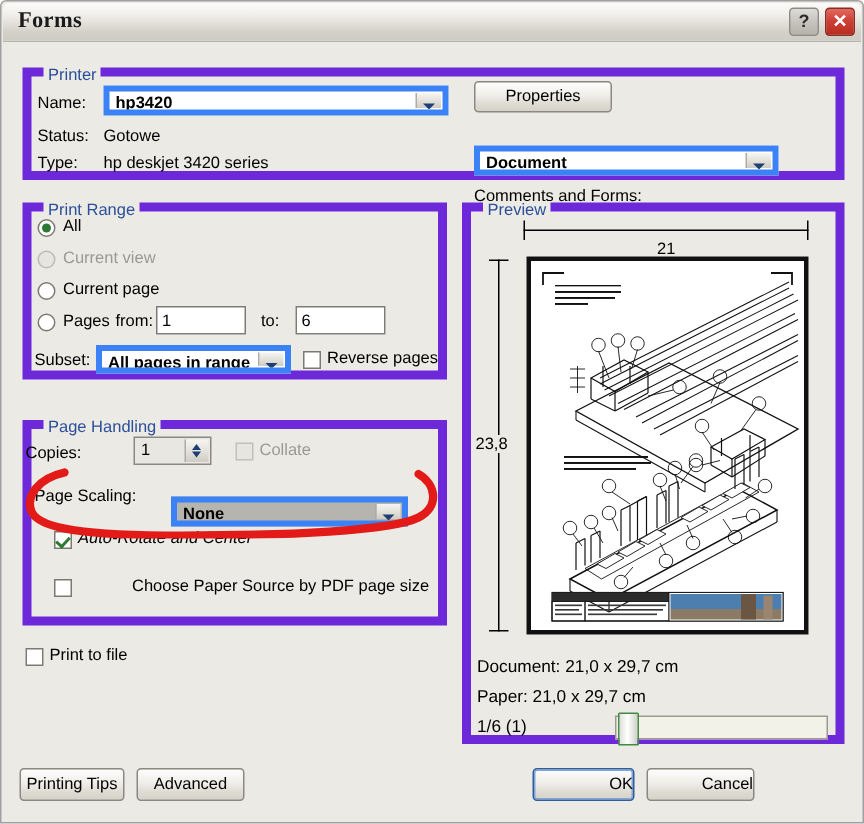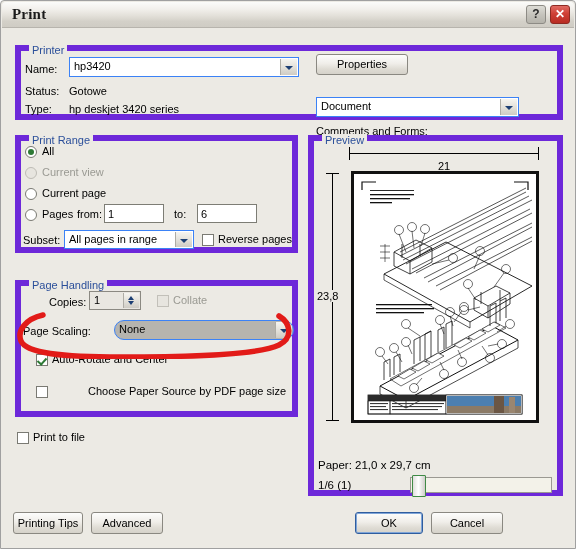--- a/index.html
+++ b/index.html
@@ -98,25 +98,26 @@
     padding: 1px 3px;
     line-height: 16px;
     color: #000;
     overflow: hidden;
     white-space: nowrap;
   }
   .combo {
     position: absolute;
     box-sizing: border-box;
     background: #ffffff;
-    border: 1px solid #3b82f6;
+    border: 4px solid #3b82f6;
     font-size: 11px;
     color: #000;
     overflow: hidden;
     white-space: nowrap;
+    font-weight: bold;
   }
   .combo .cval { position: absolute; left: 4px; top: 2px; }
   .combo .arrow {
     position: absolute;
     right: 1px; top: 1px; bottom: 1px;
     width: 16px;
     background: linear-gradient(to bottom, #f6f5f1 0%, #e2e0d9 55%, #cfccc4 100%);
     border-left: 1px solid #aeaca5;
   }
   .combo .arrow:after {
@@ -201,20 +202,21 @@
     border-radius: 3px;
     font-size: 11px;
     text-align: center;
     color: #000;
     cursor: default;
     white-space: nowrap;
   }
   .btn.default {
     border: 1px solid #2f5d9e;
     box-shadow: 0 0 0 1px #7fa5d8 inset;
+    text-align: right;
   }
 
   
   #preview-paper {
     position: absolute;
     box-sizing: border-box;
     background: #ffffff;
     border: 3px solid #111111;
   }
   .dimline { position: absolute; background: #000; }
@@ -250,21 +252,21 @@
     width: 285px; height: 52px;
     pointer-events: none;
   }
 </style>
 </head>
 <body>
 
 <div id="dialog">
 
   <div id="titlebar">
-    <div id="title-text">Print</div>
+    <div id="title-text">Forms</div>
     <div class="sysbtn" id="help-btn">?</div>
     <div class="sysbtn" id="close-btn">✕</div>
   </div>
 
   <div class="group" style="left:14px; top:44px; width:548px; height:75px;">
     <div class="group-title">Printer</div>
   </div>
 
   <div class="lbl" style="left:24px; top:62px;">Name:</div>
   <div class="combo" style="left:68px; top:56px; width:230px; height:20px;">
@@ -311,36 +313,36 @@
     <span class="cval">All pages in range</span>
     <span class="arrow"></span>
   </div>
   <div class="check" style="left:201px; top:233px;"></div>
   <div class="lbl" style="left:217px; top:232px;">Reverse pages</div>
 
   <div class="group" style="left:14px; top:279px; width:283px; height:137px;">
     <div class="group-title">Page Handling</div>
   </div>
 
-  <div class="lbl" style="left:16px; top:295px;margin-left:32px;">Copies:</div>
+  <div class="lbl" style="left:16px; top:295px;">Copies:</div>
   <div class="spinner" style="left:88px; top:290px; width:52px; height:19px;">
     <span class="sval">1</span>
     <span class="sbtns"></span>
   </div>
   <div class="check dim" style="left:156px; top:294px;"></div>
   <div class="lbl dim" style="left:172px; top:293px;">Collate</div>
 
   <div class="lbl" style="left:22px; top:324px;">Page Scaling:</div>
-  <div class="combo selected" style="left:113px; top:319px; width:180px; height:20px;border-radius:10px;">
+  <div class="combo selected" style="left:113px; top:330px; width:158px; height:20px;">
     <span class="cval">None</span>
     <span class="arrow"></span>
   </div>
 
   <div class="check on" style="left:35px; top:353px;"></div>
-  <div class="lbl" style="left:51px; top:352px;">Auto-Rotate and Center</div>
+  <div class="lbl" style="left:51px; top:352px;font-style:italic;">Auto-Rotate and Center</div>
 
   <div class="check" style="left:35px; top:385px;"></div>
   <div class="lbl" style="left:51px; top:384px;margin-left:36px;">Choose Paper Source by PDF page size</div>
 
   <svg id="annotation" viewBox="0 0 285 52" xmlns="http://www.w3.org/2000/svg">
     <path d="M 32 8 C 14 12, 6 24, 10 34 C 15 46, 48 50, 110 50
              C 180 50, 250 47, 268 38 C 282 31, 280 16, 268 9" fill="none" stroke="#e21b18" stroke-width="5.5" stroke-linecap="round" stroke-linejoin="round"></path>
   </svg>
 
   <div class="check" style="left:16px; top:431px;"></div>
@@ -552,25 +554,26 @@
 
         <rect x="92" y="221" width="76" height="19" fill="#ffffff" stroke="#111" stroke-width="0.6"></rect>
         <rect x="93" y="222" width="74" height="10" fill="#4c7fb0"></rect>
         <rect x="93" y="232" width="74" height="7" fill="#8b7a66"></rect>
         <rect x="140" y="222" width="10" height="17" fill="#6b5644"></rect>
         <rect x="155" y="223" width="6" height="16" fill="#9a8670"></rect>
       </g>
     </svg>
   </div>
 
+  <div class="lbl" style="left:317px; top:438px; font-size:11.5px;">Document: 21,0 x 29,7 cm</div>
   <div class="lbl" style="left:317px; top:458px; font-size:11.5px;">Paper: 21,0 x 29,7 cm</div>
   <div class="lbl" style="left:317px; top:478px; font-size:11.5px;">1/6 (1)</div>
 
   <div id="pv-scroll" style="left:409px; top:476px; width:142px; height:16px;">
     <div id="pv-thumb"></div>
   </div>
 
   <div class="btn" style="left:90px; top:511px; width:72px; height:22px; line-height:20px;">Advanced</div>
   <div class="btn" style="left:12px; top:511px; width:70px; height:22px; line-height:20px;">Printing Tips</div>
   <div class="btn default" style="left:354px; top:511px; width:68px; height:22px; line-height:20px;">OK</div>
-  <div class="btn" style="left:430px; top:511px; width:72px; height:22px; line-height:20px;">Cancel</div>
+  <div class="btn" style="left:430px; top:511px; width:72px; height:22px; line-height:20px;text-align:right;">Cancel</div>
 
 </div>
 
 </body></html>

